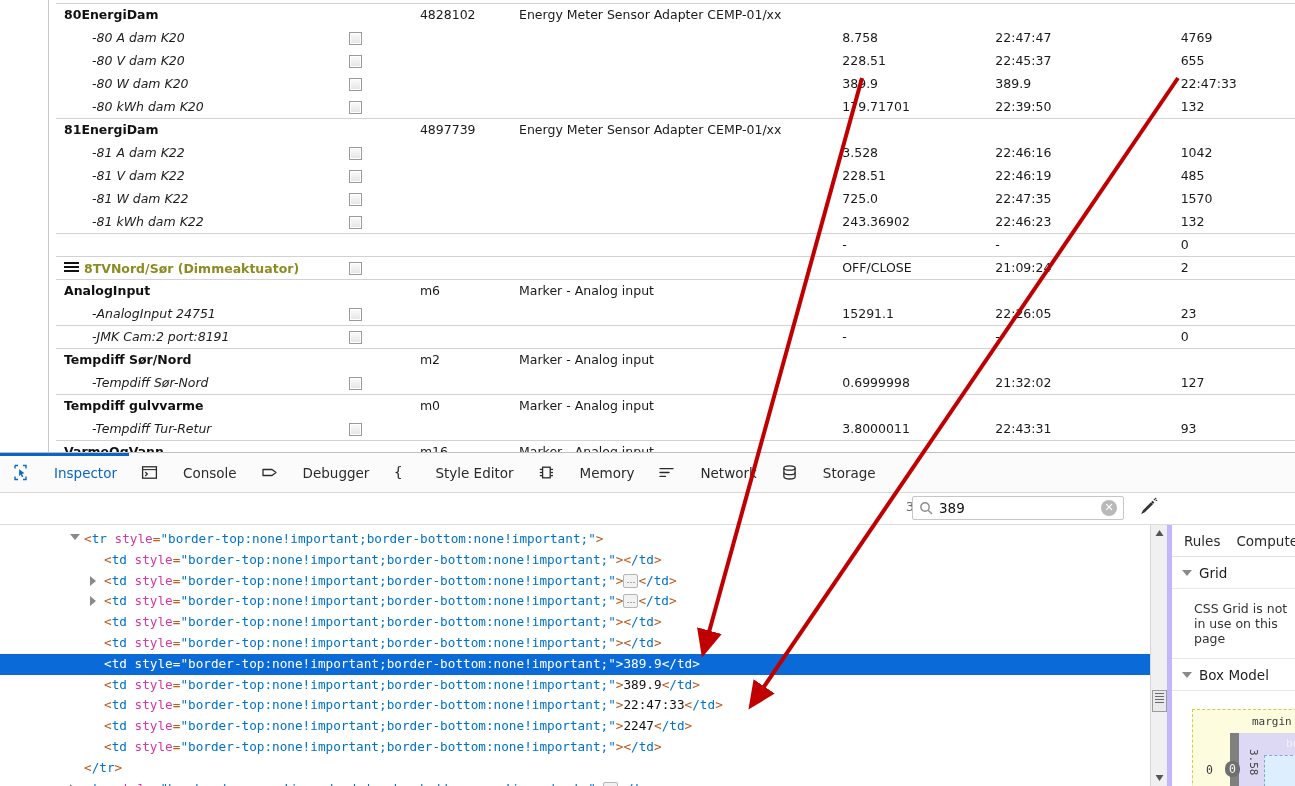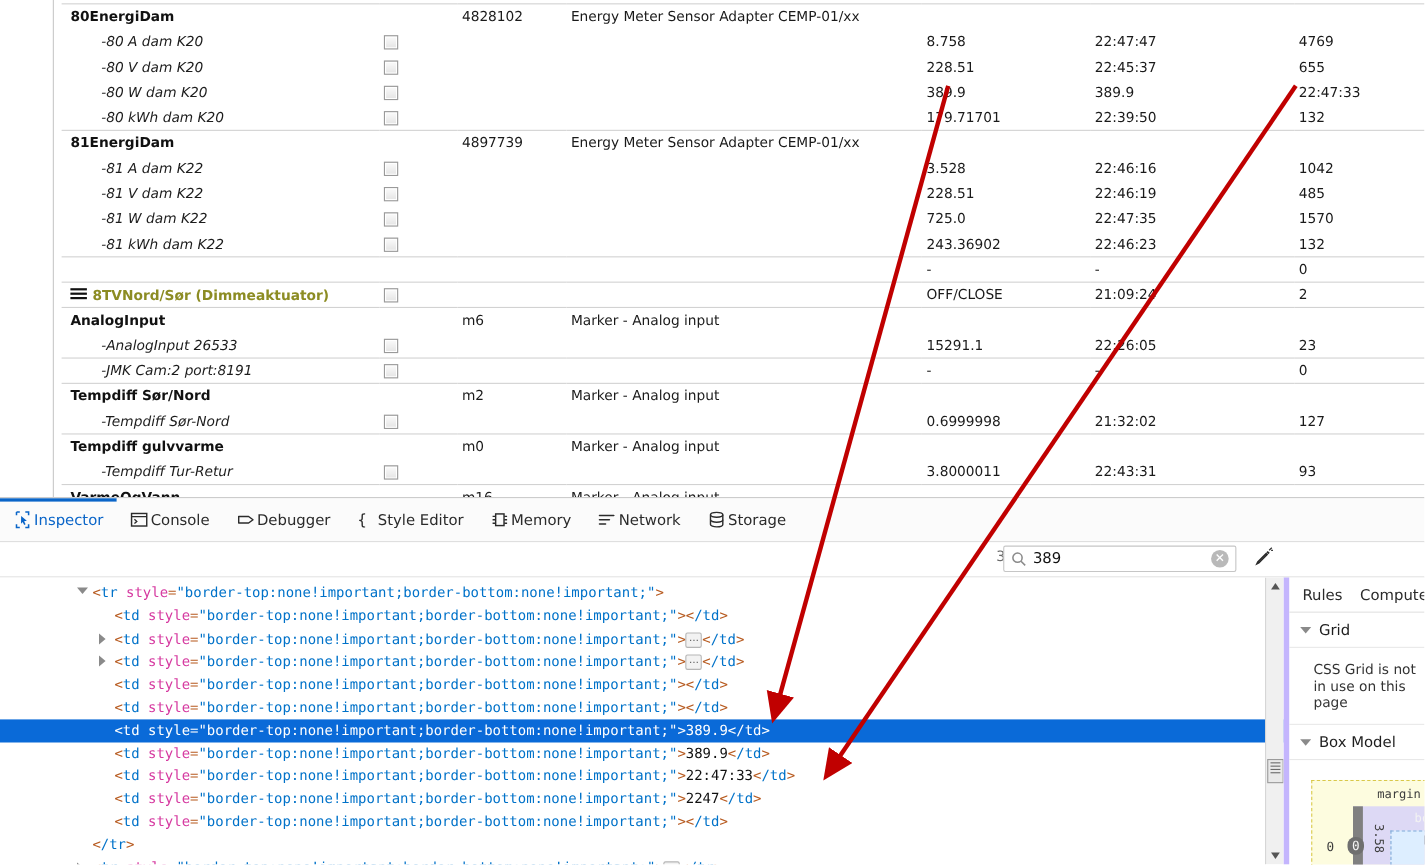--- a/index.html
+++ b/index.html
@@ -64,21 +64,21 @@
     border-top: 1px solid #c0c0c0;
     font-family: "DejaVu Sans", sans-serif;
   }
   #dt-toolbar {
     position: relative; height: 40px; width: 1295px;
     background: #fbfbfb;
     border-bottom: 1px solid #d8d8d8;
     display: flex; align-items: center;
   }
   .dt-tab {
-    display: flex; align-items: center; gap: 2px;
+    display: flex; align-items: center; gap: 25px;
     height: 40px; padding: 0 12px;
     font-size: 13.5px; color: #2b2b2b; position: relative;
     cursor: default;
   }
   .dt-tab.active { color: #0a65c8; }
   .dt-tab.active::before {
     content:""; position:absolute; left:0; right:0; top:0; height:3px; background:#0a65c8;
   }
   .dt-tab .ic { width: 17px; height: 17px; display:flex; align-items:center; justify-content:center; }
   .dt-tab .ic svg { display:block; }
@@ -310,21 +310,21 @@
           <tr class="sep">
             <td class="c-name"><span class="grp">AnalogInput</span></td>
             <td class="c-chk"></td>
             <td class="c-id">m6</td>
             <td class="c-desc">Marker - Analog input</td>
             <td class="c-val"></td>
             <td class="c-time"></td>
             <td class="c-num"></td>
           </tr>
           <tr>
-            <td class="c-name"><span class="itm">-AnalogInput 26533</span></td>
+            <td class="c-name"><span class="itm">-AnalogInput 24751</span></td>
             <td class="c-chk"><span class="chk"></span></td>
             <td class="c-id"></td>
             <td class="c-desc"></td>
             <td class="c-val">15291.1</td>
             <td class="c-time">22:26:05</td>
             <td class="c-num">23</td>
           </tr>
           <tr class="sep">
             <td class="c-name"><span class="itm">-JMK Cam:2 port:8191</span></td>
             <td class="c-chk"><span class="chk"></span></td>

